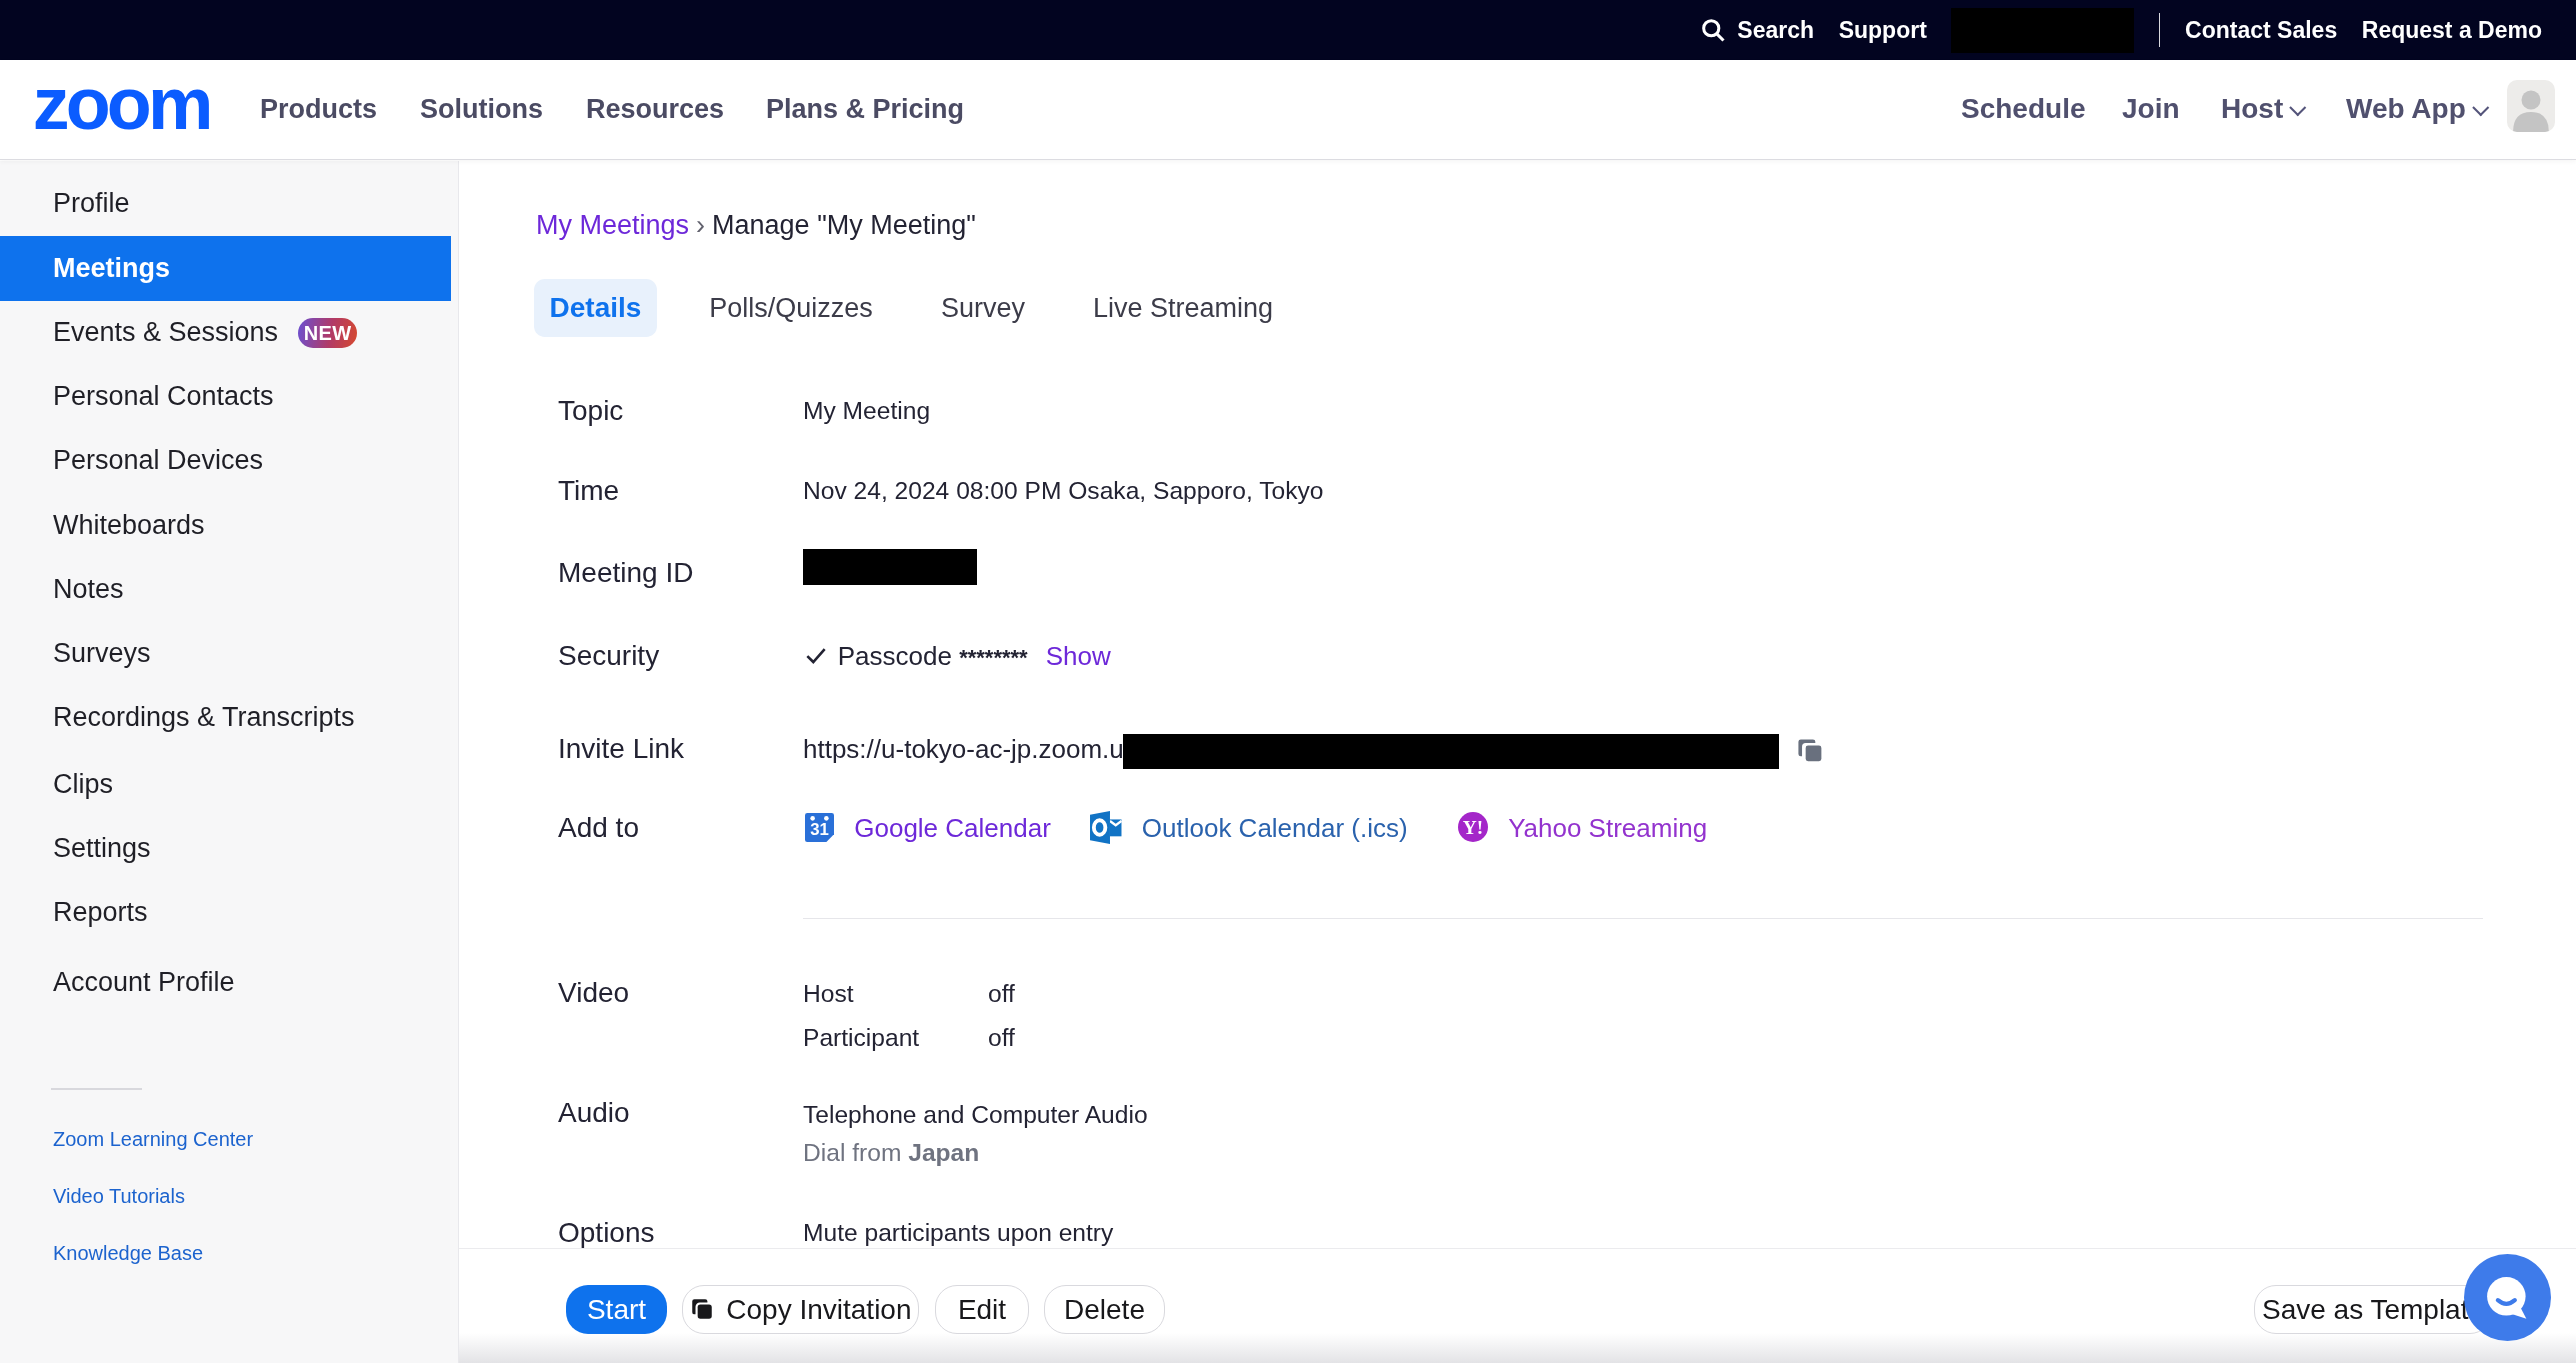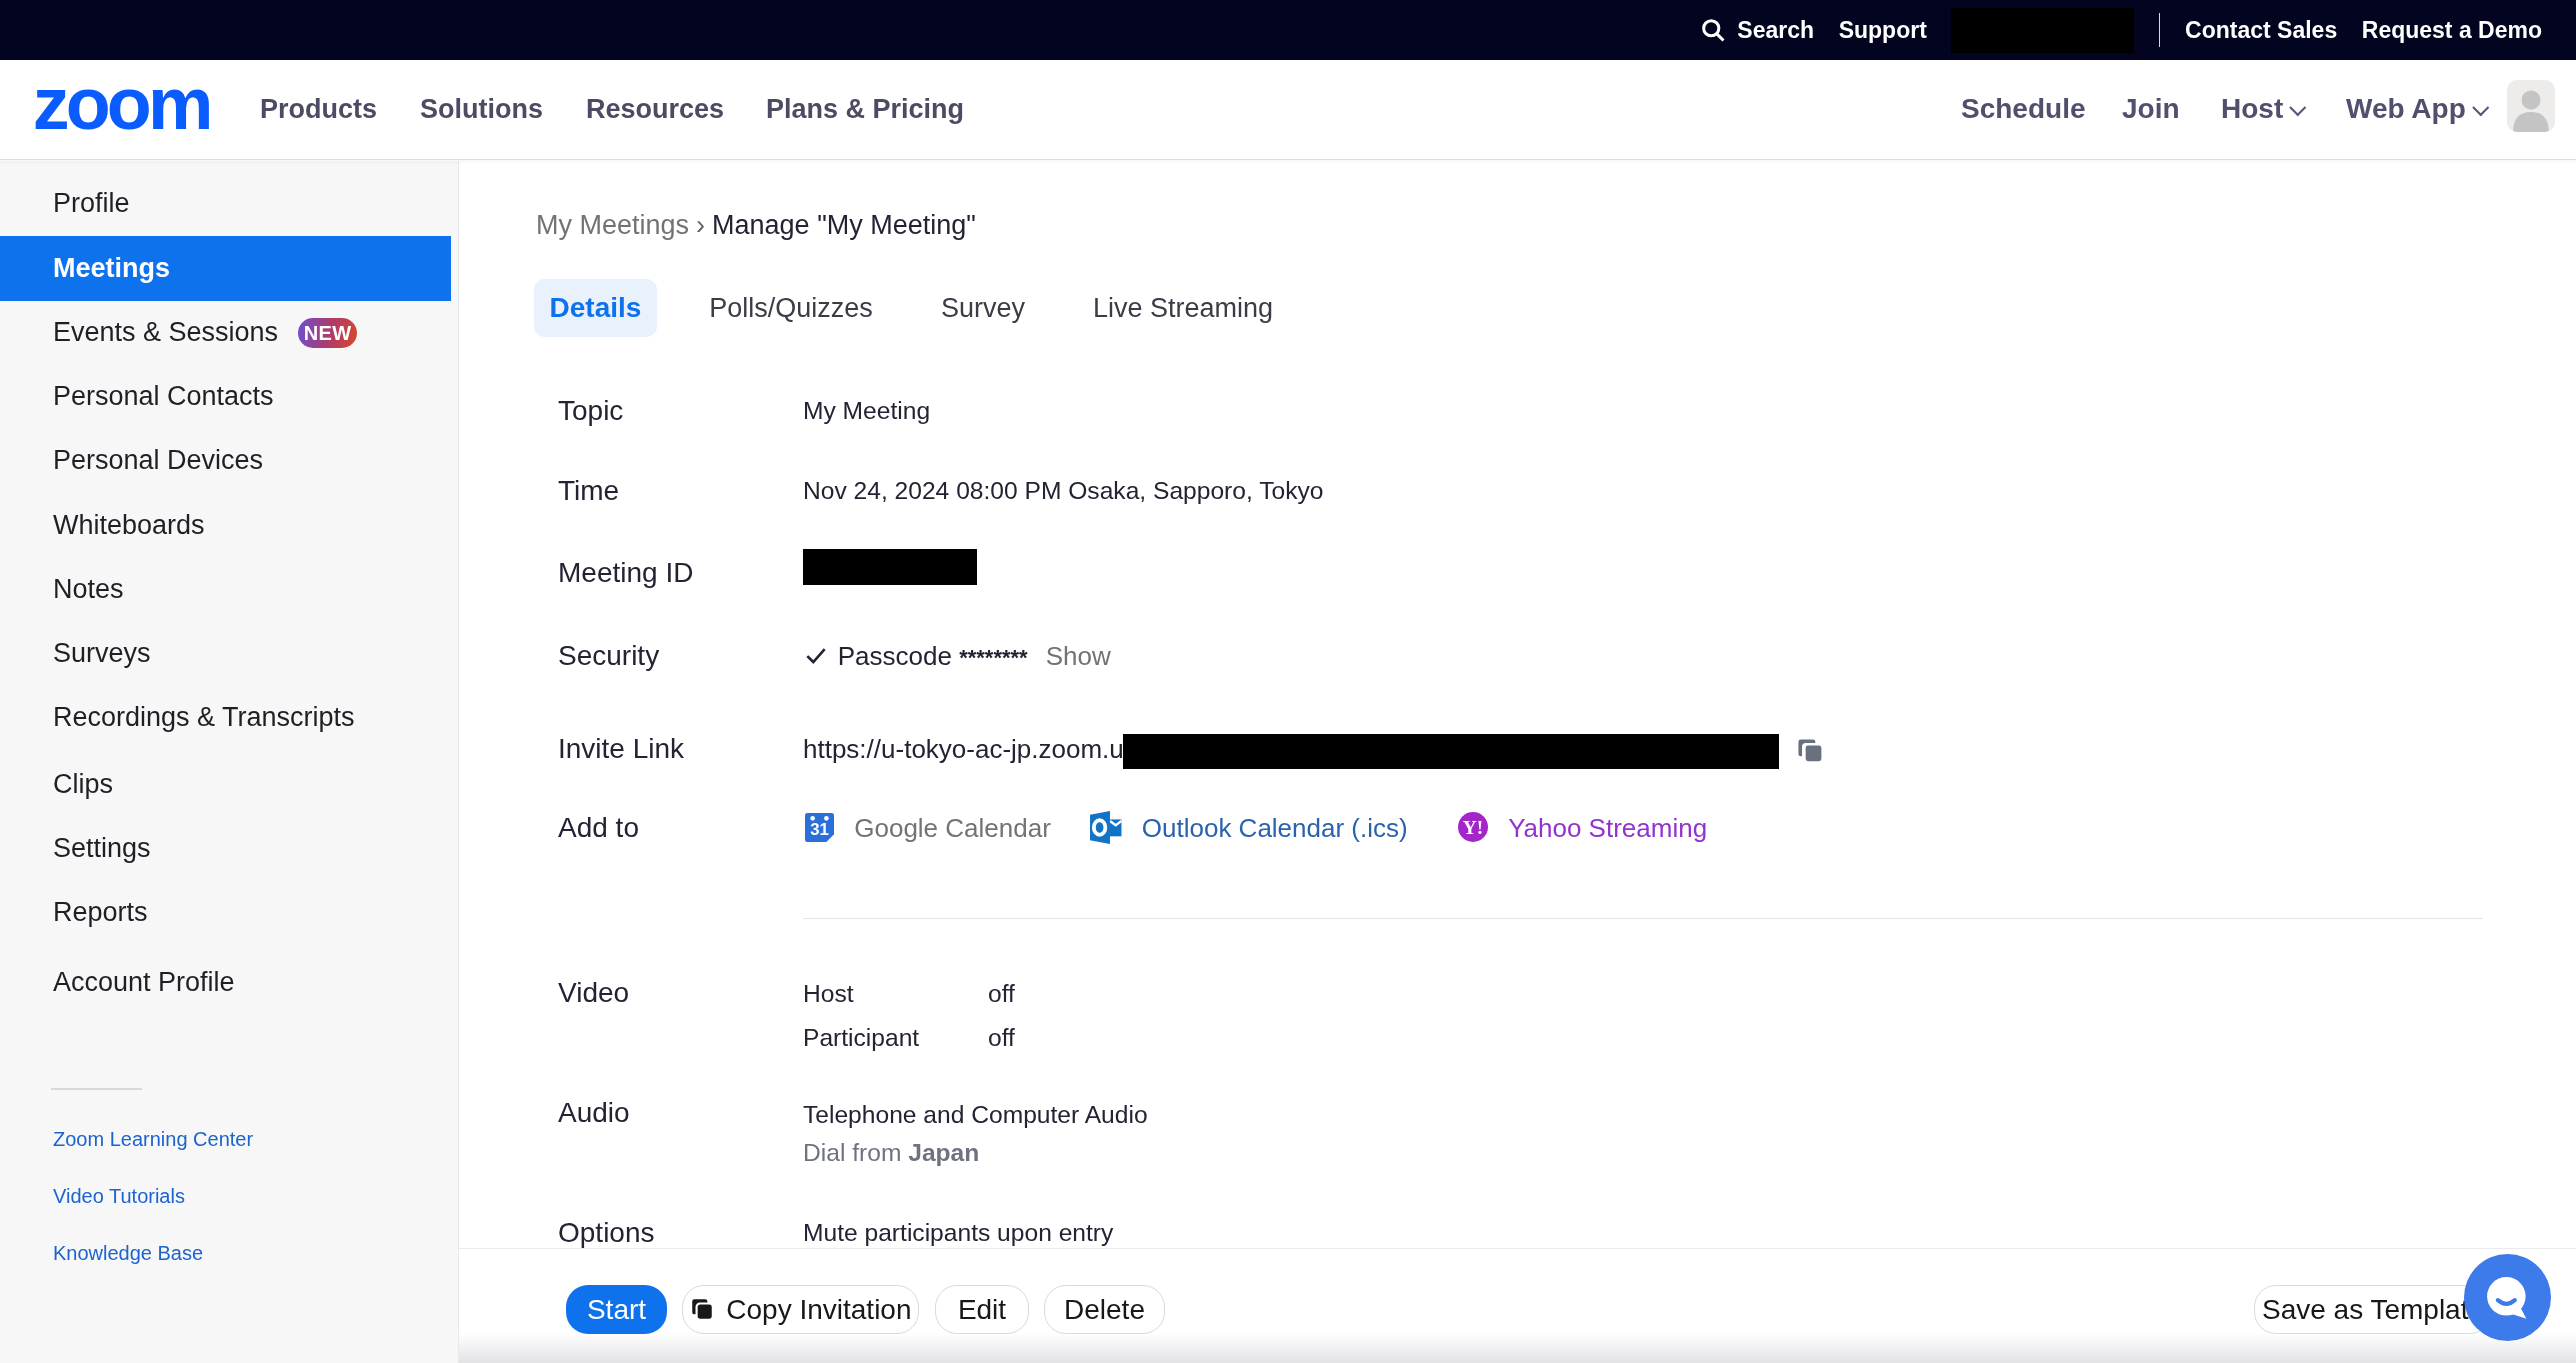--- a/index.html
+++ b/index.html
@@ -27,21 +27,21 @@
 
 #sidebar { position:absolute; left:0; top:161px; width:459px; height:1203px; background:#f7f7f8; border-right:0.8px solid #e8e8ec; }
 .sitem { position:absolute; left:53px; height:38px; line-height:38px; font-size:27px; color:#1f1f26; white-space:nowrap; }
 #sel { position:absolute; left:0; top:75px; width:451px; height:65px; background:#0e72ed; color:#fff; font-weight:bold; font-size:27px; line-height:65px; padding-left:53px; }
 .badge-new { display:inline-block; vertical-align:1.5px; margin-left:20px; width:59px; height:30px; border-radius:15.4px; background:linear-gradient(100deg,#6a50d3 0%,#b13a67 55%,#d6492e 100%); color:#fff; font-size:20px; font-weight:bold; text-align:center; line-height:30px; letter-spacing:0.4px; }
 .slink { position:absolute; left:53px; height:38px; line-height:38px; font-size:20px; color:#1c63ce; white-space:nowrap; }
 #sdiv { position:absolute; left:51px; top:927px; width:91px; height:1.5px; background:#d8d8dd; }
 
 
 #main { position:absolute; left:459px; top:161px; width:2117px; height:1203px; background:#fff; }
-.blue { color:#737373; }
+.blue { color:#6d28d9; }
 #crumb { position:absolute; left:77px; top:49px; font-size:27px; display:flex; align-items:center; }
 #crumb .sep { margin:0 7px; color:#62626e; font-size:27px; }
 #tabs { position:absolute; left:75px; top:118px; height:58px; }
 #tab-details { position:absolute; left:0; top:0; width:123px; height:58px; background:#e8f1fc; border-radius:10.8px; color:#0e72ed; font-weight:bold; font-size:28px; text-align:center; line-height:58px; }
 .tab { position:absolute; top:0; height:58px; line-height:58px; font-size:27px; color:#3c3c49; transform:translateX(-50%); white-space:nowrap; }
 
 .lbl { position:absolute; left:99px; height:38px; line-height:38px; font-size:28px; color:#232333; }
 .val { position:absolute; left:344px; height:38px; line-height:38px; font-size:24.6px; color:#232333; white-space:nowrap; }
 
 #mid-redact { position:absolute; left:344px; top:388px; width:174px; height:36px; background:#000; }

